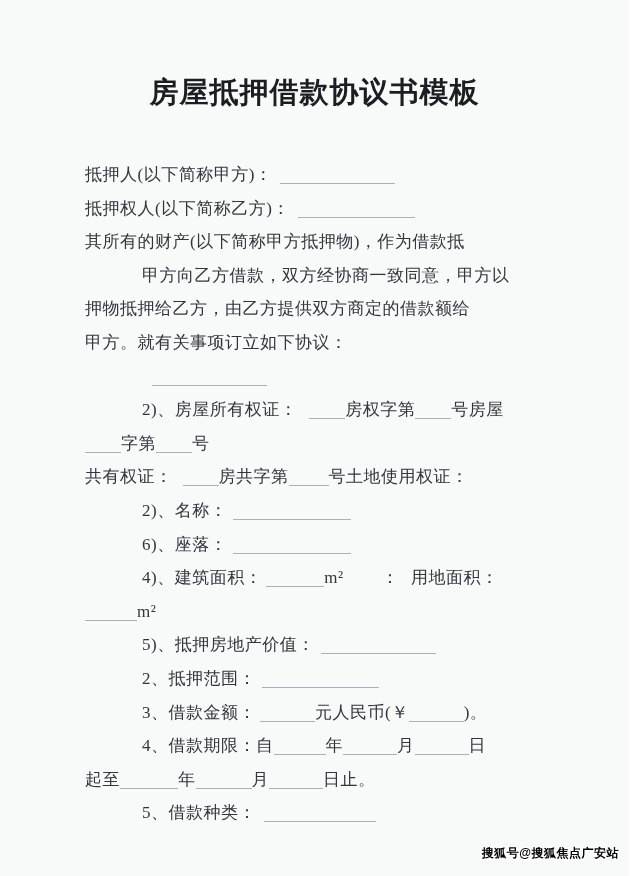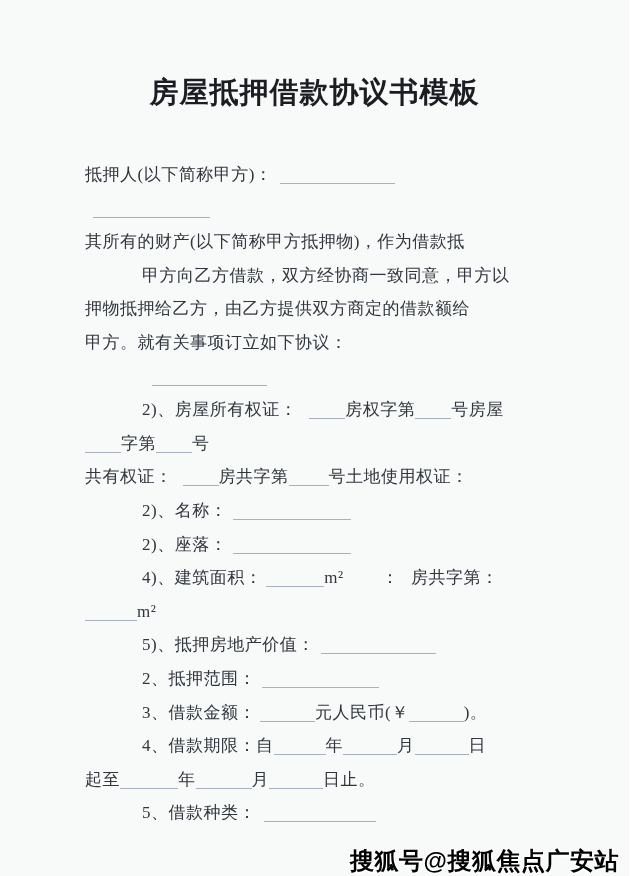--- a/index.html
+++ b/index.html
@@ -40,48 +40,48 @@
     vertical-align: baseline;
     transform: translateY(4px);
   }
   .gap { display: inline-block; height: 1px; }
   .watermark {
     position: absolute;
     top: 845px;
     right: 10px;
     font-family: "Liberation Sans", "DejaVu Sans", sans-serif;
     font-weight: 700;
-    font-size: 24px;
+    font-size: 12px;
     letter-spacing: 0.5px;
     color: #000000;
     text-shadow: -1px -1px 0 #ffffff, 1px -1px 0 #ffffff,
                  -1px 1px 0 #ffffff, 1px 1px 0 #ffffff,
                  0 2px 1px rgba(255,255,255,0.9);
   }
 </style>
 </head>
 <body>
 
 <div class="page">
   <h1 class="title">房屋抵押借款协议书模板</h1>
 
   <div class="doc-body">
       <div class="line"><span class="txt">抵押人(以下简称甲方)：</span><span class="gap" style="width: 8px;"></span><span class="blank" style="width: 115px;"></span></div>
-      <div class="line"><span class="gap" style="width: 8px;"></span><span class="blank" style="width: 117px;"></span></div>
+      <div class="line"><span class="txt">抵押权人(以下简称乙方)：</span><span class="gap" style="width: 8px;"></span><span class="blank" style="width: 117px;"></span></div>
       <div class="line"><span class="txt">其所有的财产(以下简称甲方抵押物)，作为借款抵</span></div>
       <div class="line indent"><span class="txt">甲方向乙方借款，双方经协商一致同意，甲方以</span></div>
       <div class="line"><span class="txt">押物抵押给乙方，由乙方提供双方商定的借款额给</span></div>
       <div class="line"><span class="txt">甲方。就有关事项订立如下协议：</span></div>
       <div class="line indent"><span class="gap" style="width: 10px;"></span><span class="blank" style="width: 115px;"></span></div>
       <div class="line indent"><span class="txt">2)、房屋所有权证：</span><span class="gap" style="width: 12px;"></span><span class="blank" style="width: 36px;"></span><span class="txt">房权字第</span><span class="blank" style="width: 36px;"></span><span class="txt">号房屋</span></div>
       <div class="line"><span class="blank" style="width: 36px;"></span><span class="txt">字第</span><span class="blank" style="width: 36px;"></span><span class="txt">号</span></div>
       <div class="line"><span class="txt">共有权证：</span><span class="gap" style="width: 10px;"></span><span class="blank" style="width: 36px;"></span><span class="txt">房共字第</span><span class="blank" style="width: 40px;"></span><span class="txt">号土地使用权证：</span></div>
       <div class="line indent"><span class="txt">2)、名称：</span><span class="gap" style="width: 6px;"></span><span class="blank" style="width: 118px;"></span></div>
-      <div class="line indent"><span class="txt">2)、座落：</span><span class="gap" style="width: 6px;"></span><span class="blank" style="width: 118px;"></span></div>
-      <div class="line indent"><span class="txt">4)、建筑面积：</span><span class="gap" style="width: 4px;"></span><span class="blank" style="width: 58px;"></span><span class="txt">m²</span><span class="gap" style="width: 38px;"></span><span class="txt">：</span><span class="gap" style="width: 12px;"></span><span class="txt">房共字第：</span></div>
+      <div class="line indent"><span class="txt">6)、座落：</span><span class="gap" style="width: 6px;"></span><span class="blank" style="width: 118px;"></span></div>
+      <div class="line indent"><span class="txt">4)、建筑面积：</span><span class="gap" style="width: 4px;"></span><span class="blank" style="width: 58px;"></span><span class="txt">m²</span><span class="gap" style="width: 38px;"></span><span class="txt">：</span><span class="gap" style="width: 12px;"></span><span class="txt">用地面积：</span></div>
       <div class="line"><span class="blank" style="width: 52px;"></span><span class="txt">m²</span></div>
       <div class="line indent"><span class="txt">5)、抵押房地产价值：</span><span class="gap" style="width: 6px;"></span><span class="blank" style="width: 115px;"></span></div>
       <div class="line indent"><span class="txt">2、抵押范围：</span><span class="gap" style="width: 6px;"></span><span class="blank" style="width: 117px;"></span></div>
       <div class="line indent"><span class="txt">3、借款金额：</span><span class="gap" style="width: 4px;"></span><span class="blank" style="width: 55px;"></span><span class="txt">元人民币(￥</span><span class="blank" style="width: 55px;"></span><span class="txt">)。</span></div>
       <div class="line indent"><span class="txt">4、借款期限：自</span><span class="blank" style="width: 52px;"></span><span class="txt">年</span><span class="blank" style="width: 54px;"></span><span class="txt">月</span><span class="blank" style="width: 54px;"></span><span class="txt">日</span></div>
       <div class="line"><span class="txt">起至</span><span class="blank" style="width: 58px;"></span><span class="txt">年</span><span class="blank" style="width: 56px;"></span><span class="txt">月</span><span class="blank" style="width: 54px;"></span><span class="txt">日止。</span></div>
       <div class="line indent"><span class="txt">5、借款种类：</span><span class="gap" style="width: 8px;"></span><span class="blank" style="width: 112px;"></span></div>
     </div>
 
   <div class="watermark">搜狐号@搜狐焦点广安站</div>

